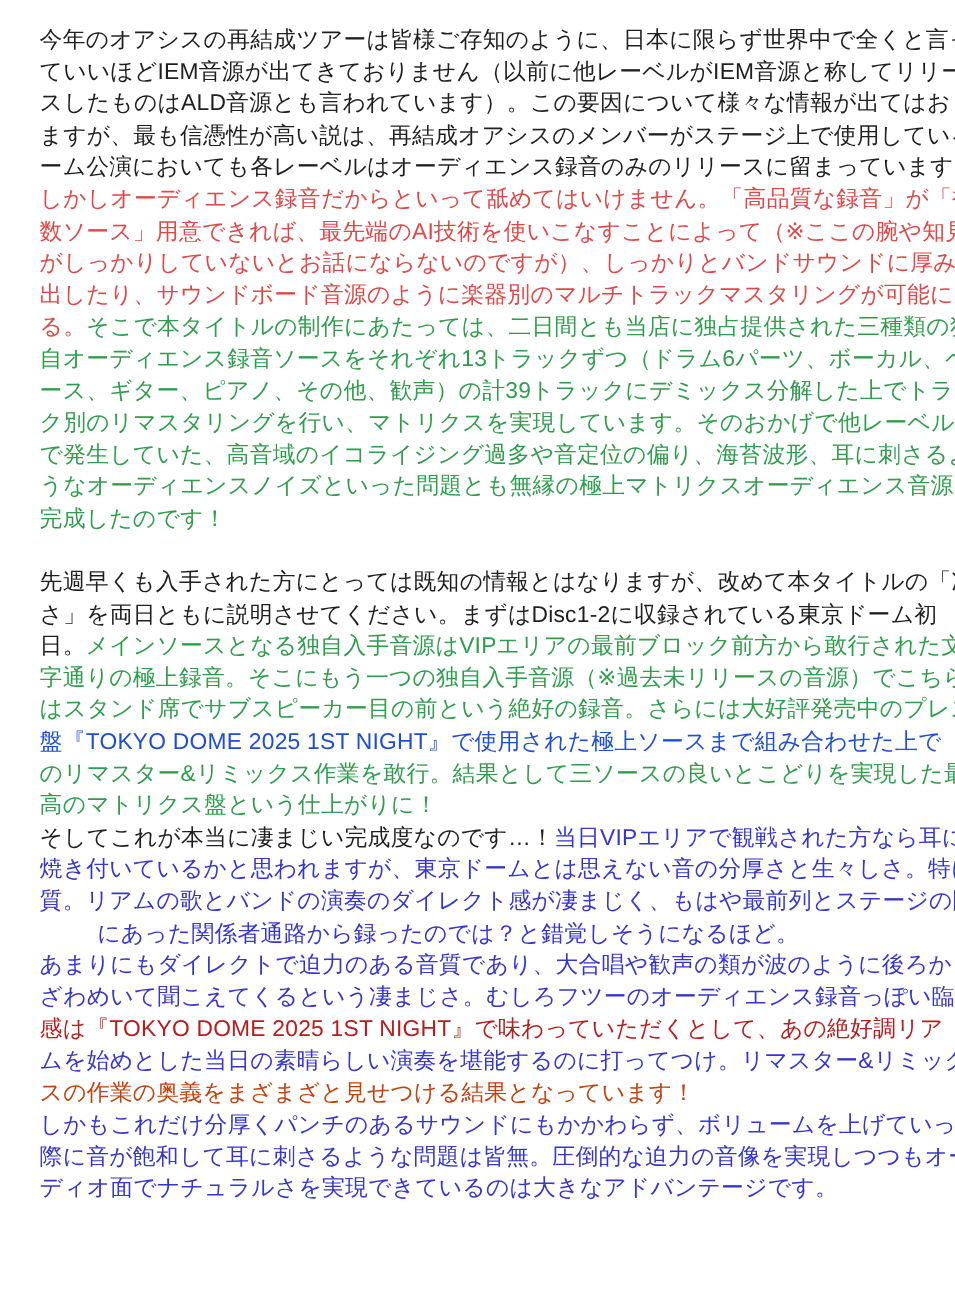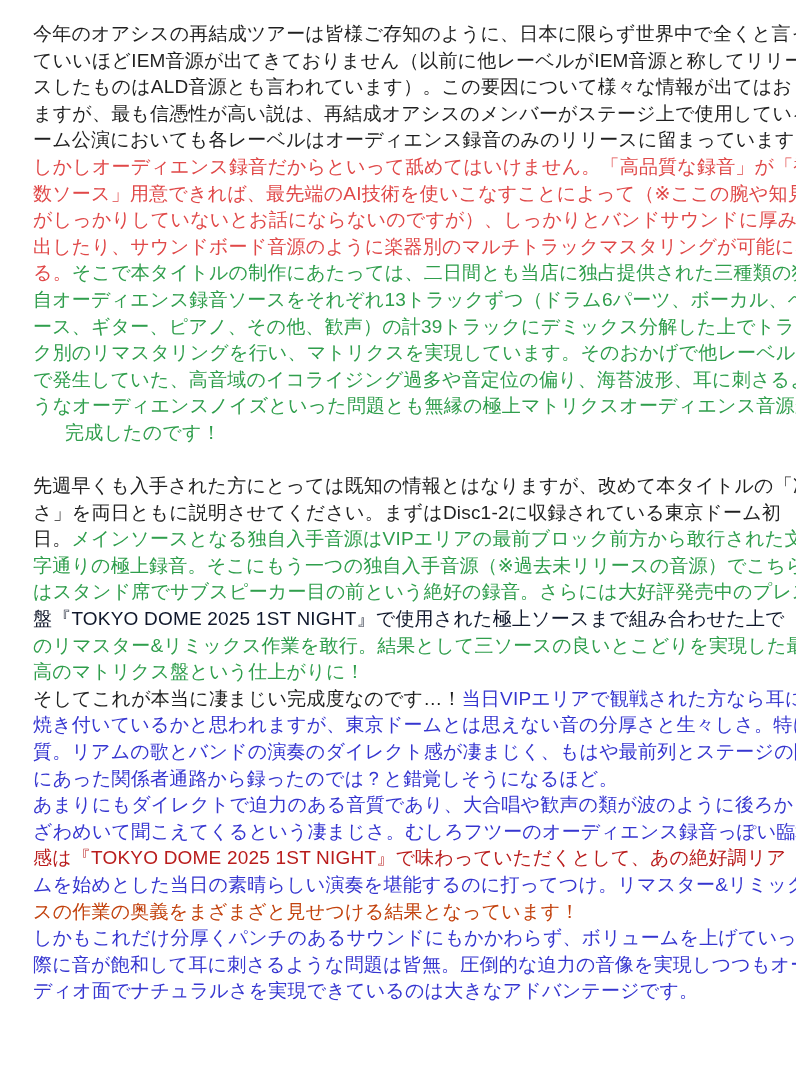--- a/index.html
+++ b/index.html
@@ -51,35 +51,35 @@
         <div class="doc-line"><span style="color: rgb(224, 72, 72);">しかしオーディエンス録音だからといって舐めてはいけません。「高品質な録音」が「複</span></div>
         <div class="doc-line"><span style="color: rgb(224, 72, 72);">数ソース」用意できれば、最先端のAI技術を使いこなすことによって（※ここの腕や知見</span></div>
         <div class="doc-line"><span style="color: rgb(224, 72, 72);">がしっかりしていないとお話にならないのですが）、しっかりとバンドサウンドに厚みを</span></div>
         <div class="doc-line"><span style="color: rgb(224, 72, 72);">出したり、サウンドボード音源のように楽器別のマルチトラックマスタリングが可能にな</span></div>
         <div class="doc-line"><span style="color: rgb(224, 72, 72);">る。</span><span style="color: rgb(47, 158, 76);">そこで本タイトルの制作にあたっては、二日間とも当店に独占提供された三種類の独</span></div>
         <div class="doc-line"><span style="color: rgb(47, 158, 76);">自オーディエンス録音ソースをそれぞれ13トラックずつ（ドラム6パーツ、ボーカル、ベ</span></div>
         <div class="doc-line"><span style="color: rgb(47, 158, 76);">ース、ギター、ピアノ、その他、歓声）の計39トラックにデミックス分解した上でトラッ</span></div>
         <div class="doc-line"><span style="color: rgb(47, 158, 76);">ク別のリマスタリングを行い、マトリクスを実現しています。そのおかげで他レーベル盤</span></div>
         <div class="doc-line"><span style="color: rgb(47, 158, 76);">で発生していた、高音域のイコライジング過多や音定位の偏り、海苔波形、耳に刺さるよ</span></div>
         <div class="doc-line"><span style="color: rgb(47, 158, 76);">うなオーディエンスノイズといった問題とも無縁の極上マトリクスオーディエンス音源が</span></div>
-        <div class="doc-line"><span style="color: rgb(47, 158, 76); margin-left: 32px;">完成したのです！</span></div>
+        <div class="doc-line"><span style="color: rgb(47, 158, 76);">完成したのです！</span></div>
       </div>
       <div class="doc-paragraph">
         <div class="doc-line"><span style="color: rgb(31, 31, 31);">先週早くも入手された方にとっては既知の情報とはなりますが、改めて本タイトルの「凄</span></div>
         <div class="doc-line"><span style="color: rgb(31, 31, 31);">さ」を両日ともに説明させてください。まずはDisc1-2に収録されている東京ドーム初</span></div>
         <div class="doc-line"><span style="color: rgb(31, 31, 31);">日。</span><span style="color: rgb(47, 158, 76);">メインソースとなる独自入手音源はVIPエリアの最前ブロック前方から敢行された文</span></div>
         <div class="doc-line"><span style="color: rgb(47, 158, 76);">字通りの極上録音。そこにもう一つの独自入手音源（※過去未リリースの音源）でこちら</span></div>
         <div class="doc-line"><span style="color: rgb(47, 158, 76);">はスタンド席でサブスピーカー目の前という絶好の録音。さらには大好評発売中のプレス</span></div>
-        <div class="doc-line"><span style="color: #0f172a; margin-top: 28px;">盤『TOKYO DOME 2025 1ST NIGHT』で使用された極上ソースまで組み合わせた上で</span></div>
+        <div class="doc-line"><span style="color: #1d4ed8; margin-top: 28px;">盤『TOKYO DOME 2025 1ST NIGHT』で使用された極上ソースまで組み合わせた上で</span></div>
         <div class="doc-line"><span style="color: rgb(47, 158, 76);">のリマスター&amp;リミックス作業を敢行。結果として三ソースの良いとこどりを実現した最</span></div>
         <div class="doc-line"><span style="color: rgb(47, 158, 76);">高のマトリクス盤という仕上がりに！</span></div>
         <div class="doc-line"><span style="color: rgb(31, 31, 31);">そしてこれが本当に凄まじい完成度なのです…！</span><span style="color: rgb(53, 53, 208);">当日VIPエリアで観戦された方なら耳に</span></div>
         <div class="doc-line"><span style="color: rgb(53, 53, 208);">焼き付いているかと思われますが、東京ドームとは思えない音の分厚さと生々しさ。特に</span></div>
         <div class="doc-line"><span style="color: rgb(53, 53, 208);">質。リアムの歌とバンドの演奏のダイレクト感が凄まじく、もはや最前列とステージの間</span></div>
-        <div class="doc-line"><span style="color: rgb(53, 53, 208);">にあった関係者通路から録ったのでは？と錯覚しそうになるほど。</span></div>
+        <div class="doc-line"><span style="color: rgb(53, 53, 208); margin-left: 48px;">にあった関係者通路から録ったのでは？と錯覚しそうになるほど。</span></div>
         <div class="doc-line"><span style="color: rgb(53, 53, 208);">あまりにもダイレクトで迫力のある音質であり、大合唱や歓声の類が波のように後ろから</span></div>
         <div class="doc-line"><span style="color: rgb(53, 53, 208);">ざわめいて聞こえてくるという凄まじさ。むしろフツーのオーディエンス録音っぽい臨場</span></div>
         <div class="doc-line"><span style="color: #b91c1c;">感は『TOKYO DOME 2025 1ST NIGHT』で味わっていただくとして、あの絶好調リア</span></div>
         <div class="doc-line"><span style="color: rgb(53, 53, 208);">ムを始めとした当日の素晴らしい演奏を堪能するのに打ってつけ。リマスター&amp;リミック</span></div>
         <div class="doc-line"><span style="color: #c2410c; text-align: center;">スの作業の奥義をまざまざと見せつける結果となっています！</span></div>
         <div class="doc-line"><span style="color: rgb(53, 53, 208);">しかもこれだけ分厚くパンチのあるサウンドにもかかわらず、ボリュームを上げていった</span></div>
         <div class="doc-line"><span style="color: rgb(53, 53, 208);">際に音が飽和して耳に刺さるような問題は皆無。圧倒的な迫力の音像を実現しつつもオー</span></div>
         <div class="doc-line"><span style="color: rgb(53, 53, 208);">ディオ面でナチュラルさを実現できているのは大きなアドバンテージです。</span></div>
       </div>
     </div>

